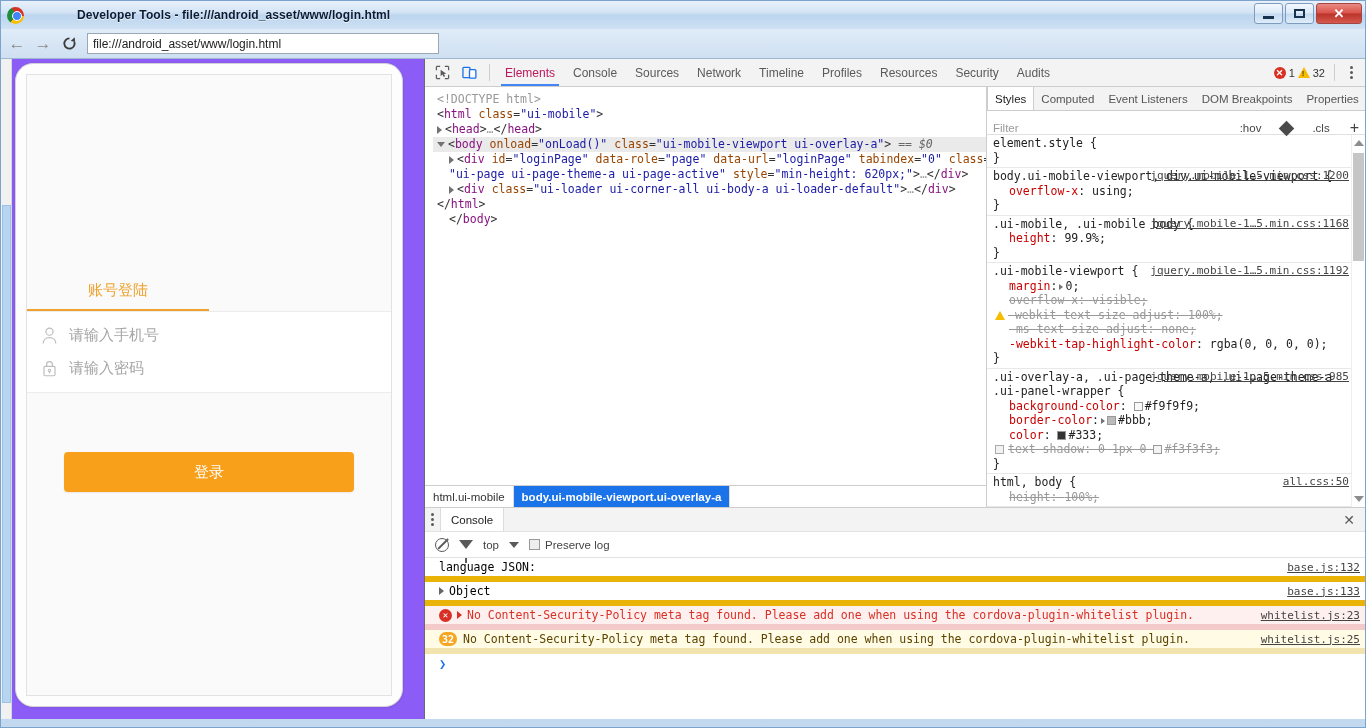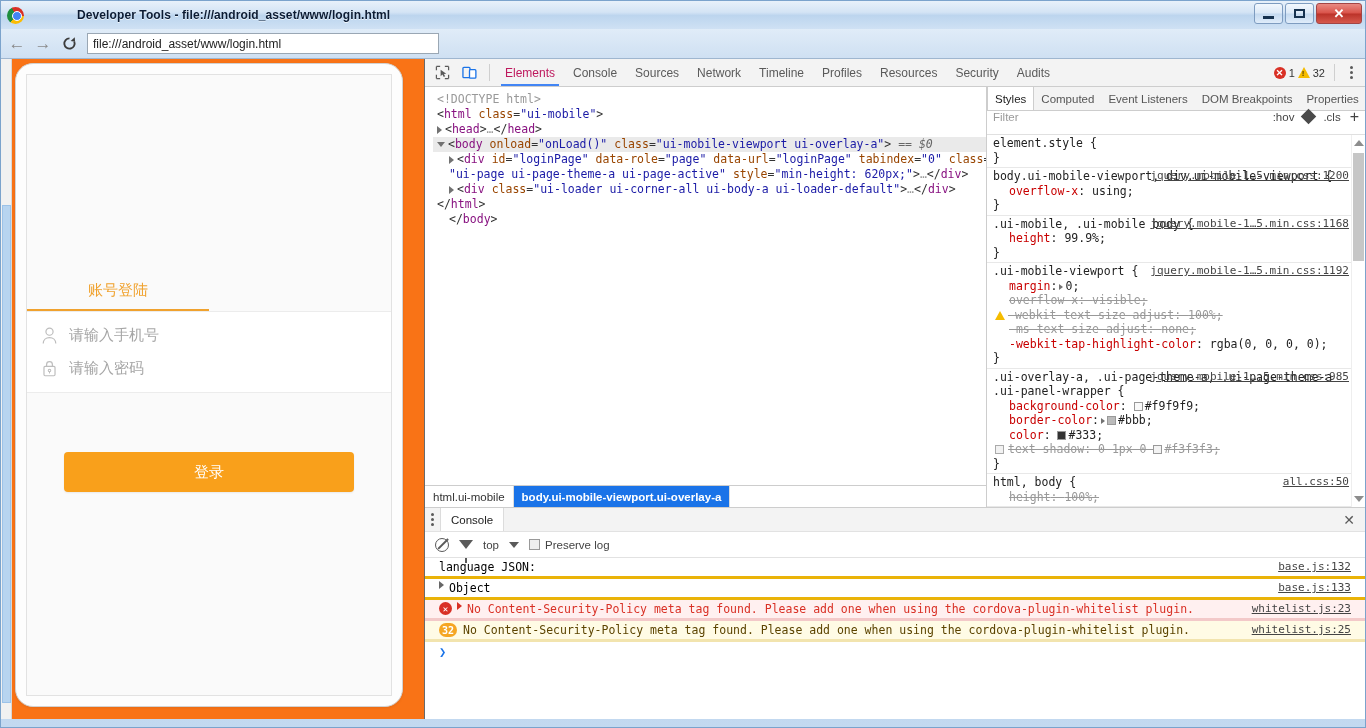--- a/index.html
+++ b/index.html
@@ -101,21 +101,21 @@
     flex: 1 1 auto;
     display: flex;
     min-height: 0;
     background: #fff;
     border-top: 1px solid #9fb6cf;
   }
 
   
   .viewport {
     width: 424px; flex: 0 0 424px;
-    background: #f97316;
+    background: #8b5cf6;
     position: relative;
     border-right: 1px solid #6a6a6a;
     overflow: hidden;
   }
   .vp-scrollbar {
     position: absolute; left: 0; top: 0; bottom: 0; width: 11px;
     background: #f1f1f1;
     border-right: 1px solid #d7d7d7;
   }
   .vp-thumb {
@@ -307,24 +307,24 @@
     background: #f3f3f3;
     overflow: hidden;
   }
   .st-tab {
     display: flex; align-items: center; padding: 0 7px;
     font-size: 11.5px; color: #555; white-space: nowrap;
   }
   .st-tab.active { background: #fff; color: #222; border-left: 1px solid #cdcdcd; border-right: 1px solid #cdcdcd;}
   .filter-row {
     height: 24px; flex: 0 0 24px;
-    display: flex; align-items: flex-start;
+    display: flex; align-items: flex-end;
     border-bottom: 1px solid #e0e0e0;
     padding: 0 6px;
-    gap: 9px;
+    gap: 20px;
     font-size: 11.5px;
   }
   .filter-input { color: #9a9a9a; flex: 1 1 auto; }
   .hov { color: #444; }
   .diamond {
     width: 11px; height: 11px; background: #4a4a4a;
     transform: rotate(45deg);
   }
   .cls { color: #444; }
   .plus { color: #444; font-size: 16px; line-height: 12px; }
@@ -447,24 +447,24 @@
   .chk {
     width: 11px; height: 11px; border: 1px solid #999; background: #eee;
     display: inline-block; vertical-align: -1px; margin-right: 5px;
   }
   .console-log {
     flex: 1 1 auto; overflow: hidden;
     font-family: "DejaVu Sans Mono", "Liberation Mono", monospace;
     font-size: 11.5px;
   }
   .log-row {
-    display: flex; align-items: flex-start;
+    display: flex; align-items: center;
     min-height: 21px;
-    padding: 2px 14px 2px 14px;
-    border-bottom: 3px solid #eab308;
+    padding: 2px 5px 2px 14px;
+    border-bottom: 6px solid #eab308;
     position: relative;
   }
   .log-row .msg { flex: 1 1 auto; white-space: nowrap; overflow: hidden; }
   .log-row .src {
     color: #444; text-decoration: underline; font-size: 11px;
     white-space: nowrap; margin-left: 10px;
   }
   .log-row.error { background: #fff0f0; border-bottom-color: #f3c9c9; }
   .log-row.error .msg { color: #d93025; }
   .log-row.warn { background: #fffbe5; border-bottom-color: #f2e4ae; }

